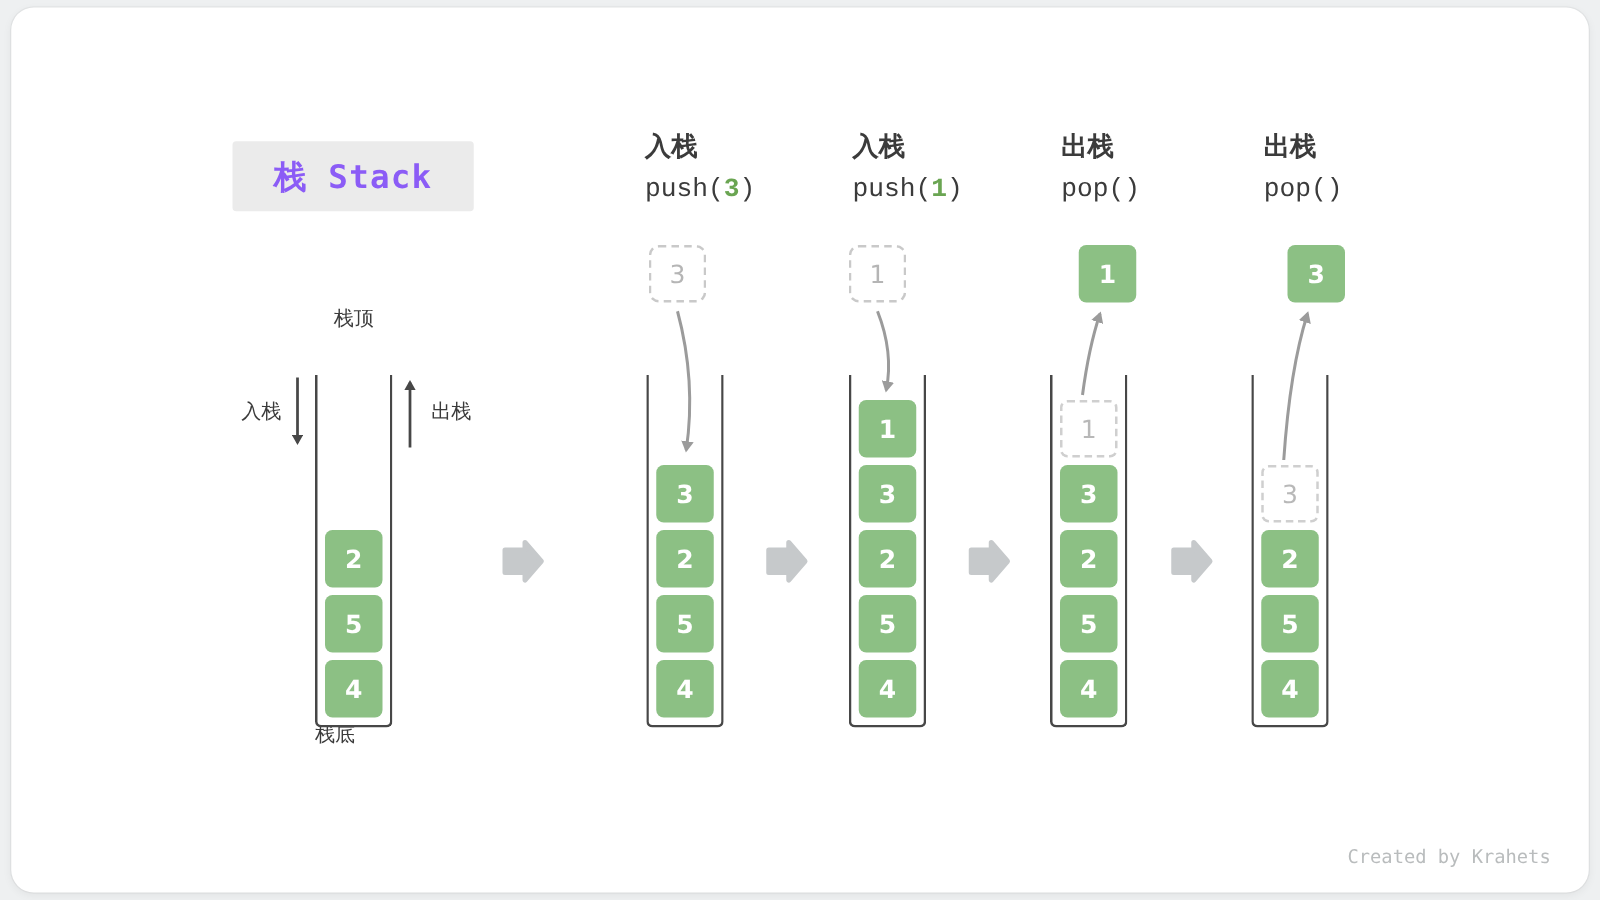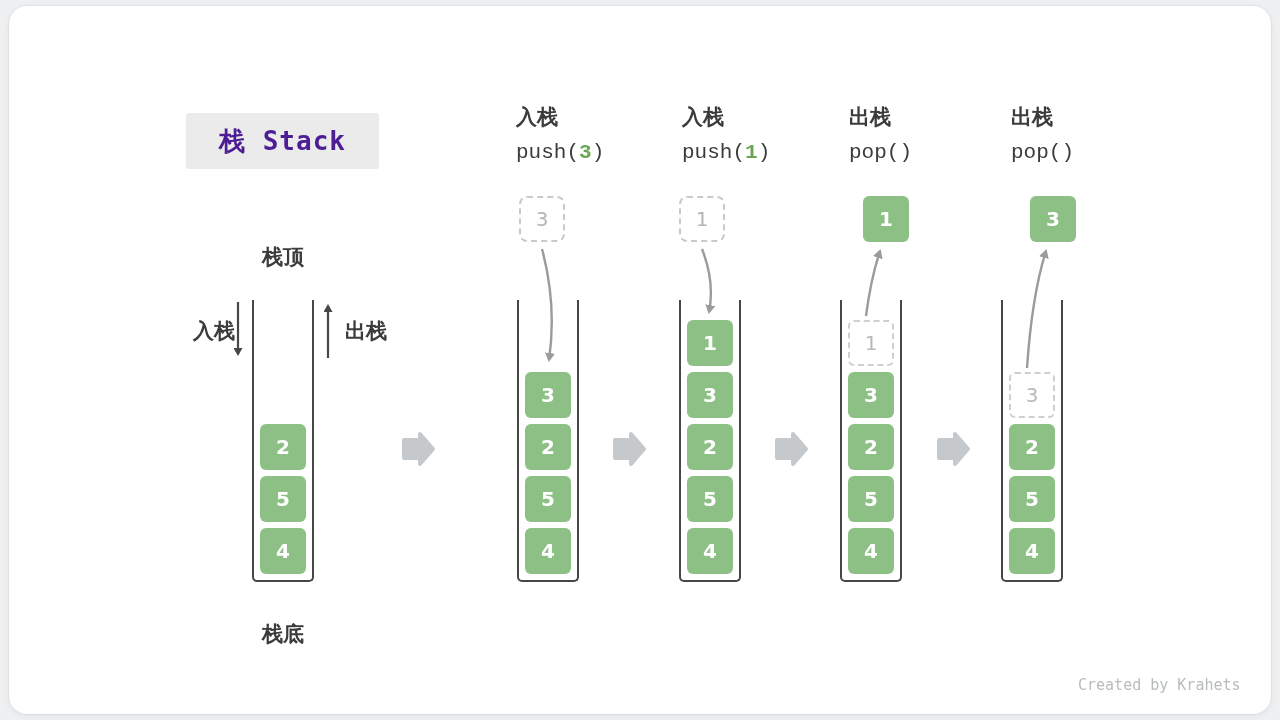--- a/index.html
+++ b/index.html
@@ -13,21 +13,21 @@
   .card{
     position:absolute;left:9px;top:6px;width:1262px;height:708px;
     background:#ffffff;border-radius:18px;
     box-shadow:0 0 0 1px rgba(0,0,0,0.04), 0 2px 8px rgba(0,0,0,0.06);
   }
   .title-box{
     position:absolute;left:186px;top:113px;width:193px;height:56px;
     background:#ebebeb;border-radius:3px;
     display:flex;align-items:center;justify-content:center;
     font-family:"DejaVu Sans Mono","Liberation Mono",monospace;
-    font-size:26px;font-weight:700;color:#4c1d95;letter-spacing:1px;
+    font-size:26px;font-weight:700;color:#8b5cf6;letter-spacing:1px;
   }
   .step-header{position:absolute;top:107px;width:170px;color:#3b3b3b;}
   .step-title{font-size:21px;font-weight:700;line-height:1;margin-bottom:14px;}
   .step-code{
     font-family:Liberation Mono, monospace;
     font-size:21px;line-height:1;font-weight:500;
   }
   .code-arg{color:#6aa552;font-weight:700;}
   .float-box{
     position:absolute;top:196px;width:46px;height:46px;box-sizing:border-box;
@@ -47,23 +47,23 @@
     display:flex;flex-direction:column;justify-content:flex-end;align-items:center;
     gap:6px;padding-bottom:6px;
   }
   .cell{
     width:46px;height:46px;box-sizing:border-box;flex:0 0 46px;
     display:flex;align-items:center;justify-content:center;
     font-size:20px;border-radius:6px;
   }
   .cell.solid{background:#8cc084;color:#fff;font-weight:700;}
   .cell.ghost{border:2px dashed #cfcfcf;background:#fff;color:#b8b8b8;font-weight:400;}
-  .side-label{position:absolute;font-size:21px;font-weight:700;color:#3b3b3b;line-height:1;}
+  .side-label{position:absolute;font-size:16px;font-weight:400;color:#3b3b3b;line-height:1;}
   .label-top{left:252px;top:247px;width:62px;text-align:center;}
-  .label-bottom{left:252px;top:624px;width:62px;text-align:center;}
+  .label-bottom{left:252px;top:580px;width:62px;}
   .label-push{left:193px;top:321px;}
   .label-pop{left:345px;top:321px;}
   .overlay{position:absolute;left:0;top:0;pointer-events:none;}
   .watermark{
     position:absolute;left:1078px;top:676px;
     font-family:"DejaVu Sans Mono","Liberation Mono",monospace;
     font-size:15px;color:#b9bcbd;
   }
 </style>
 </head>

